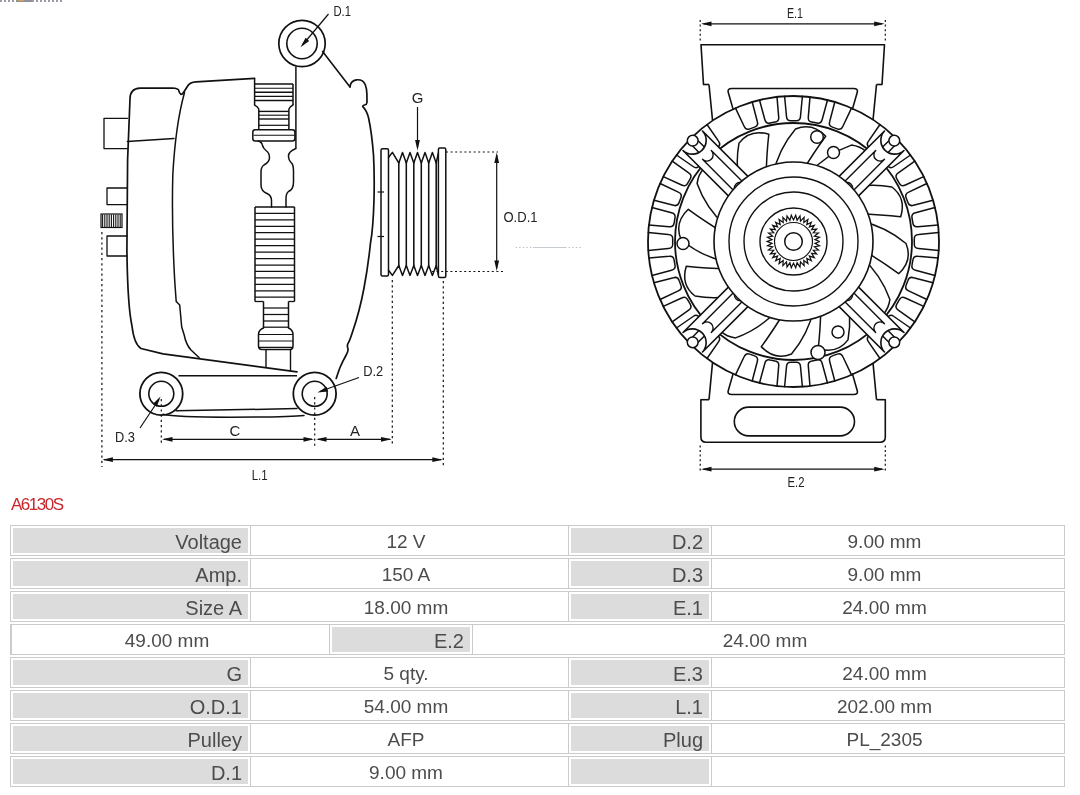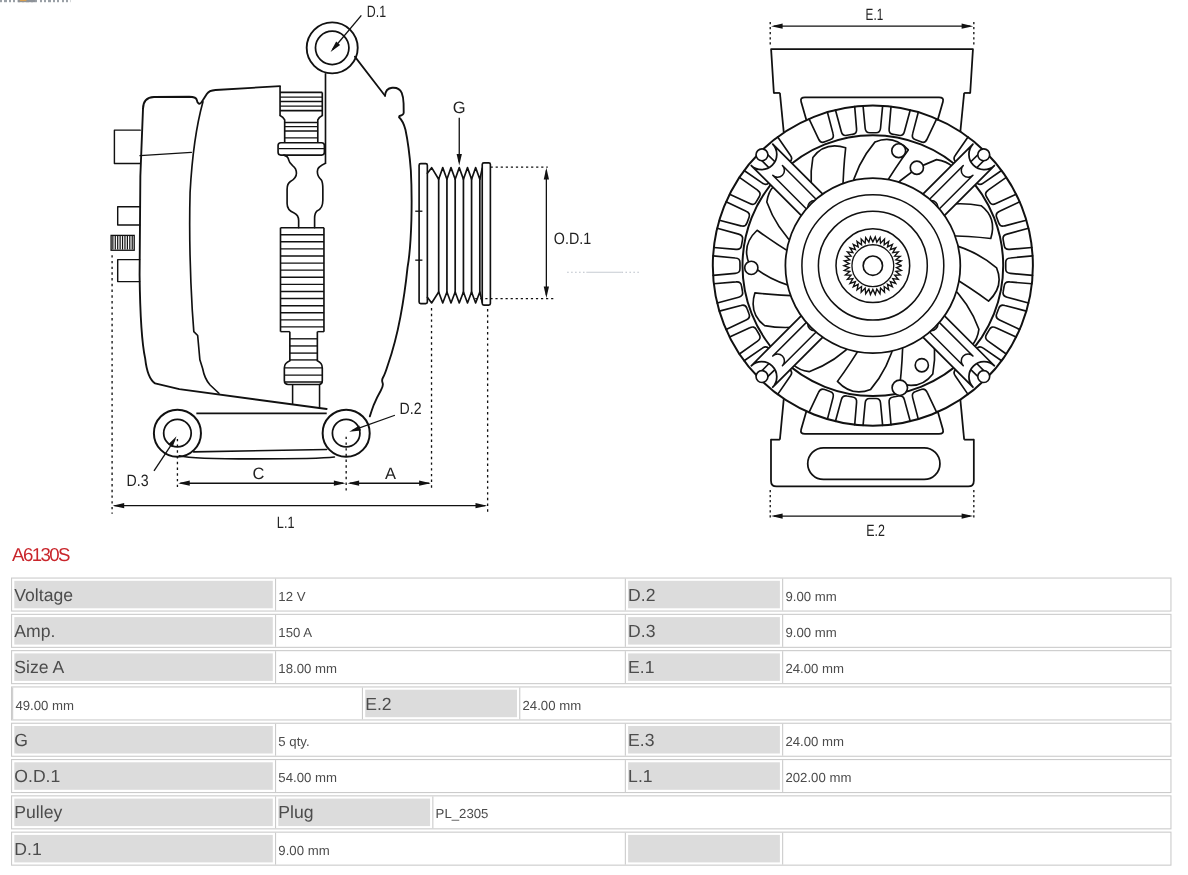--- a/index.html
+++ b/index.html
@@ -10,22 +10,22 @@
 #topnoise2 { position:absolute; left:16px; top:0; height:2px; width:16px; background:#8d9298; }
 #topnoise3 { position:absolute; left:18px; top:0; height:1px; width:6px; background:#d8a050; }
 #code { position:absolute; left:11px; top:495px; color:#c9252b; font-size:17px; letter-spacing:-1.5px; }
 #tbl { position:absolute; left:10px; top:525px; width:1055px; }
 .row { display:flex; border:1px solid #cbcbcb; height:31px; margin-bottom:2px; background:#fff; }
 .c { height:100%; padding:2px; }
 .c1 { width:239px; }
 .c2 { width:318px; border-left:1px solid #cbcbcb; }
 .c3 { width:143px; border-left:1px solid #cbcbcb; }
 .c4 { flex:1; border-left:1px solid #cbcbcb; }
-.lab { background:#dcdcdc; width:100%; height:100%; font-size:16px; color:#4c4c4c; line-height:28px; padding-right:6px; }
-.val { width:100%; height:100%; text-align:left; font-size:12px; color:#4c4c4c; line-height:28px; padding-right:7px; }
+.lab { background:#dcdcdc; width:100%; height:100%; text-align:right; font-size:20px; color:#4c4c4c; line-height:28px; padding-right:6px; }
+.val { width:100%; height:100%; text-align:center; font-size:19px; color:#4c4c4c; line-height:28px; padding-right:7px; }
 </style>
 </head>
 <body>
 <svg id="art" viewBox="0 0 1080 493">
 <path d="M254.6,78.3 L196,81.8 Q190,82.2 188,85.5 Q185.5,89.5 183.5,92.5 Q182,94.8 180.8,94.2 Q179.3,93.4 178.9,90.9 Q178.5,88.2 172,88 L140,88.2 Q130,88.6 130,99 L127.6,160 L126.9,250 Q127.6,306 132,326 Q134,344 141,348.5 L163,353.8 L297,371.8" fill="none" stroke="#111" stroke-width="1.7" stroke-linejoin="round" stroke-linecap="round"></path>
 <path d="M127.3,141.5 L174,138.5" fill="none" stroke="#111" stroke-width="1.3" stroke-linejoin="round" stroke-linecap="round"></path>
 <path d="M184.5,92.5 Q175.5,125 172.8,175 Q171.5,225 174.8,282 L176.2,301.5 L179.7,305 L181.7,327 L184.2,335 Q186,344.5 191,350 L199,357.5" fill="none" stroke="#111" stroke-width="1.5" stroke-linejoin="round" stroke-linecap="round"></path>
 <path d="M127.5,118.3 L104,118.3 L104,148.6 L127.5,148.6" fill="none" stroke="#111" stroke-width="1.3" stroke-linejoin="round" stroke-linecap="round"></path>
 <path d="M127,188 L107,188 L107,204.6 L127,204.6" fill="none" stroke="#111" stroke-width="1.3" stroke-linejoin="round" stroke-linecap="round"></path>
 <path d="M127,236 L107,236 L107,256 L127,256" fill="none" stroke="#111" stroke-width="1.3" stroke-linejoin="round" stroke-linecap="round"></path>
@@ -328,20 +328,23 @@
         <div class="lab">L.1</div>
       </div>
       <div class="c c4">
         <div class="val">202.00 mm</div>
       </div>
     </div>
 <div class="row">
       <div class="c c1">
         <div class="lab">Pulley</div>
       </div>
+      <div class="c c2">
+        <div class="val">AFP</div>
+      </div>
       <div class="c c3">
         <div class="lab">Plug</div>
       </div>
       <div class="c c4">
         <div class="val">PL_2305</div>
       </div>
     </div>
 <div class="row">
       <div class="c c1">
         <div class="lab">D.1</div>

